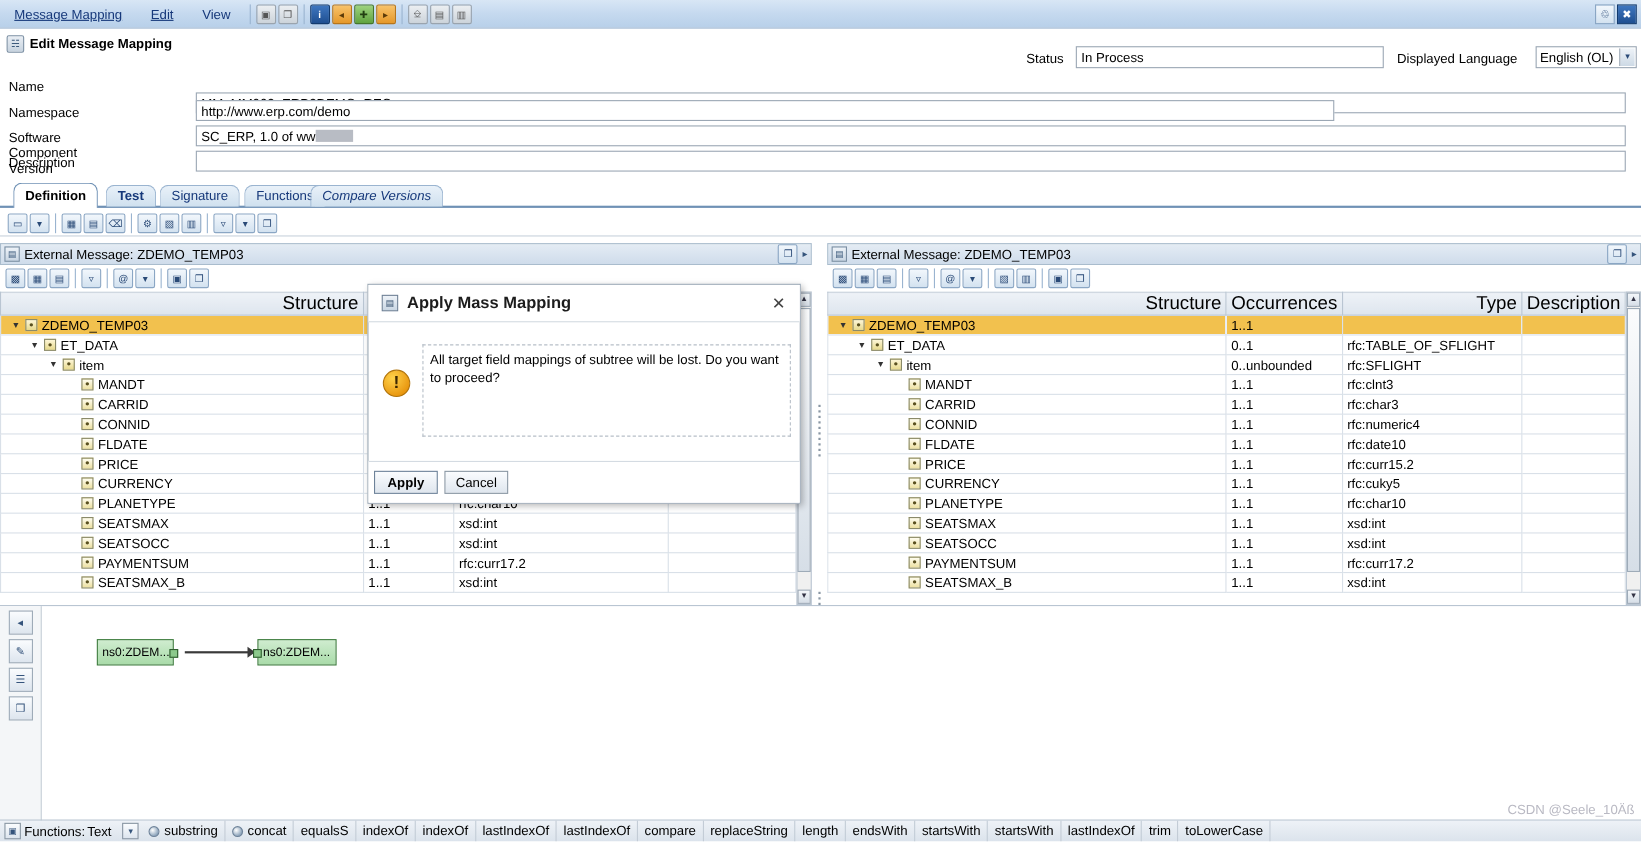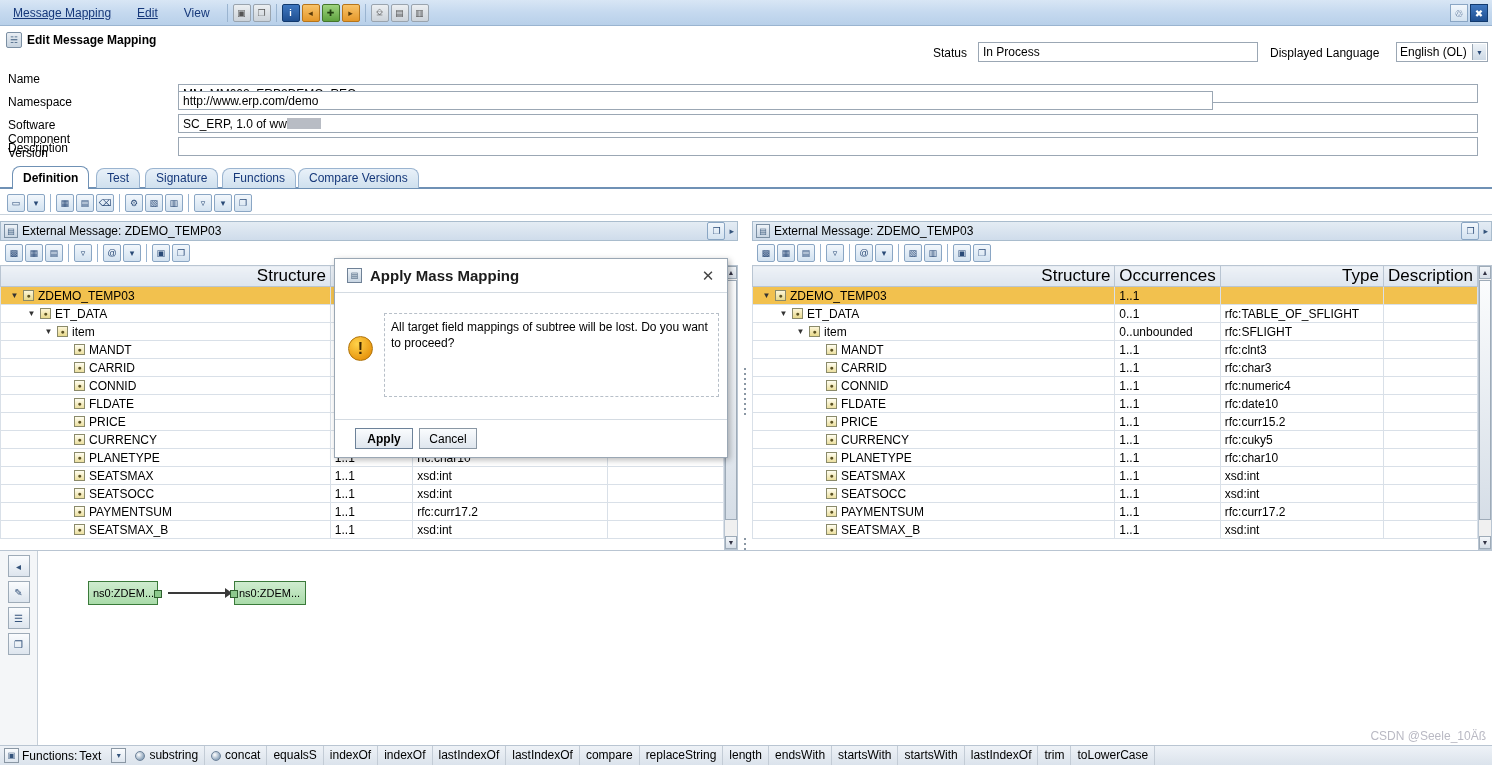--- a/index.html
+++ b/index.html
@@ -263,21 +263,21 @@
     display:flex;align-items:center;justify-content:center;
     color:#3d2700; font-weight:bold; font-size:16px;
   }
   .warn-box {
     position:absolute; left:49px; top:20px; width:335px; height:84px;
     border:1px dashed #b7bfc8; background:#ffffff;
     padding:5px 6px; font-size:12px; line-height:16px; color:#000;
   }
   .modal-footer {
     position:relative; height:38px; border-top:1px solid #d4dbe2;
-    background:#ffffff; display:flex; align-items:center; padding-left:20px;
+    background:#ffffff; display:flex; align-items:center; padding-left:5px;
   }
   .mbtn {
     height:21px; min-width:58px; padding:0 9px; margin-right:6px;
     border:1px solid #8a97a4; background:linear-gradient(to bottom,#fafcfe,#dfe6ee);
     font-size:12px; display:flex; align-items:center; justify-content:center;
   }
   .mbtn.primary { font-weight:bold; border-color:#5e7governance; }
   .mbtn.primary { border:1px solid #6d8299; }
 
   .watermark {
@@ -340,24 +340,24 @@
     </div>
   </div>
   <div class="frow" style="top:137px;">
     <div class="flabel" style="top:4px;">Description</div>
     <div class="finput" style="top:0; width:1300px;"></div>
   </div>
 
   <div class="tabstrip">
     <div class="line"></div>
     <div class="tab active" style="left:12px;">Definition</div>
-    <div class="tab" style="left:96px;">Test</div>
+    <div class="tab" style="left:96px;font-weight:bold;">Test</div>
     <div class="tab" style="left:145px;">Signature</div>
     <div class="tab" style="left:222px;">Functions</div>
-    <div class="tab" style="left:298px;">Compare Versions</div>
+    <div class="tab" style="left:282px;font-style:italic;">Compare Versions</div>
   </div>
 
   <div class="maptoolbar">
     <div class="tbtn">▭</div>
     <div class="tbtn">▾</div>
     <div class="tb-sep"></div>
     <div class="tbtn">▦</div>
     <div class="tbtn">▤</div>
     <div class="tbtn">⌫</div>
     <div class="tb-sep"></div>

